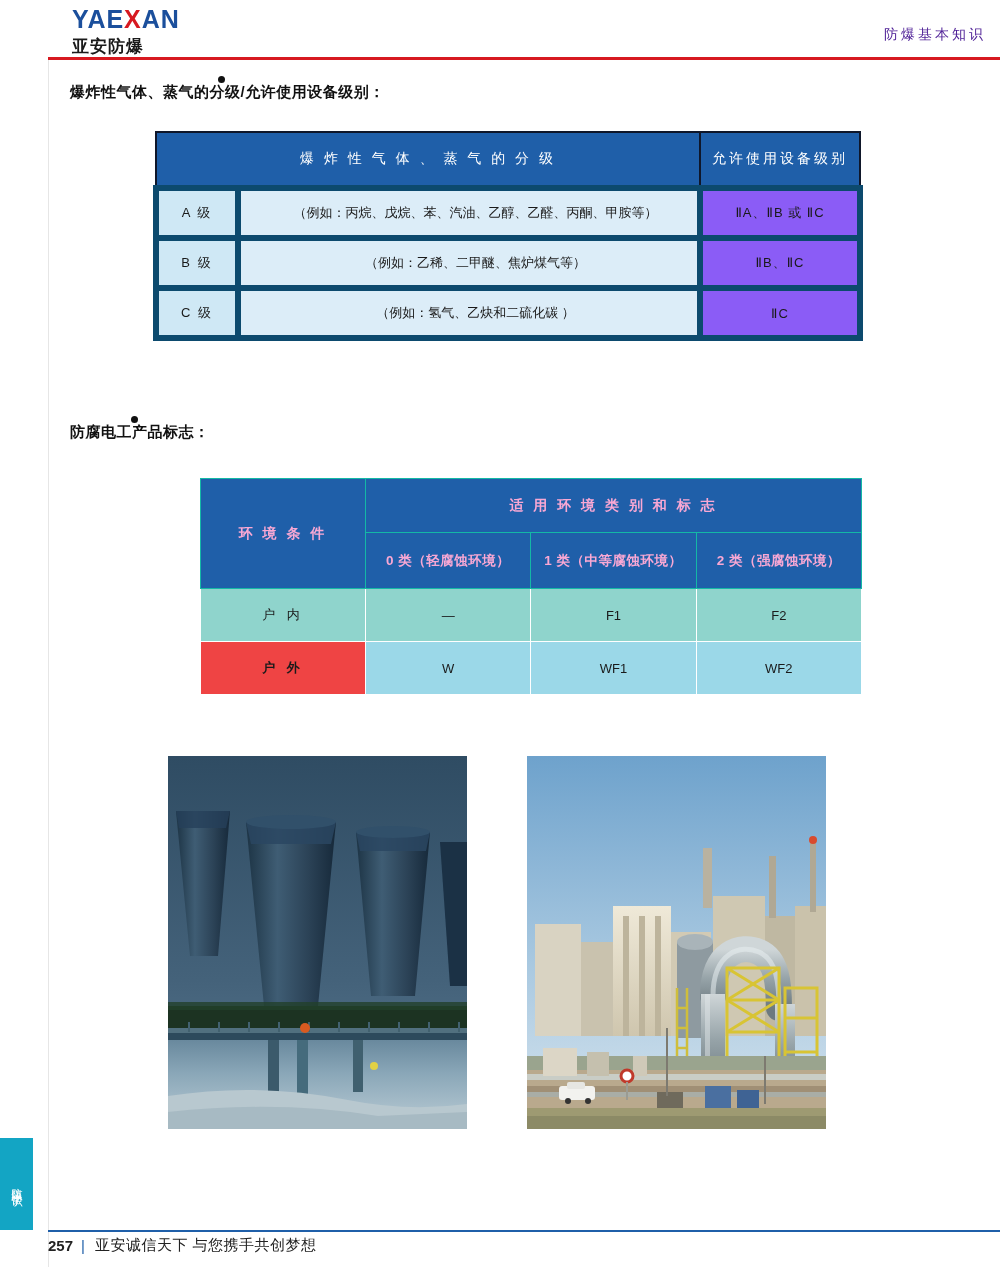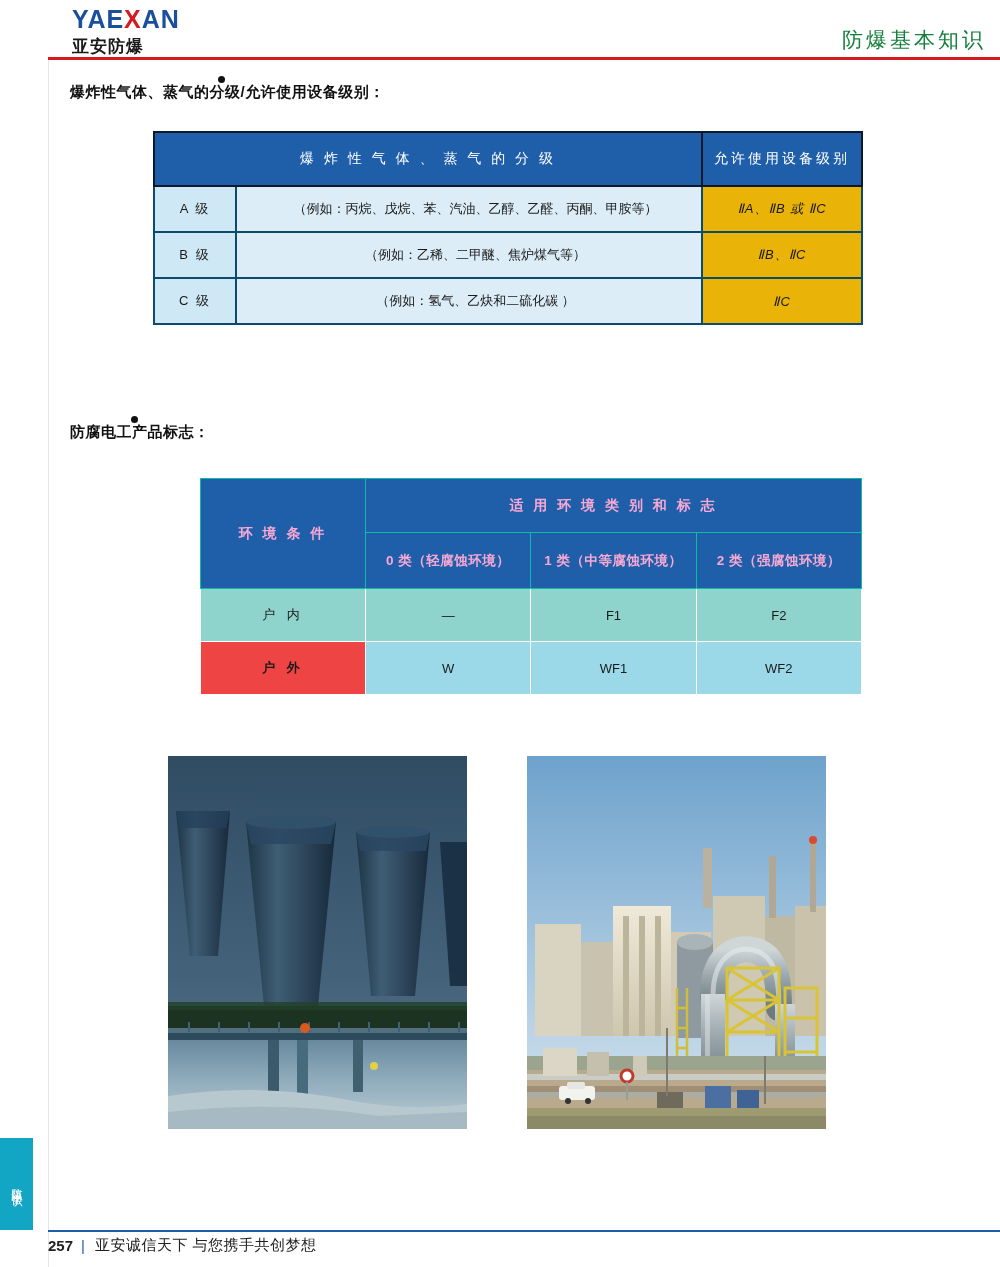--- a/index.html
+++ b/index.html
@@ -66,23 +66,23 @@
     font-size: 17px;
     font-weight: bold;
     color: #1a1a1a;
     letter-spacing: 1px;
     margin-top: 1px;
   }
   .header-title {
     position: absolute;
     right: 14px;
     top: 26px;
-    font-size: 21px;
+    font-size: 14px;
     letter-spacing: 3px;
-    color: #15803d;
+    color: #4c1d95;
   }
   .header-rule {
     position: absolute;
     left: 48px; top: 57px;
     width: 952px; height: 3px;
     background: #d71920;
   }
 
   
   .content { position: absolute; left: 48px; top: 58px; width: 952px; }
@@ -122,26 +122,26 @@
     color: #ffffff;
     font-size: 14px;
     font-weight: normal;
     letter-spacing: 3px;
     height: 50px;
     border: 2px solid #0f172a;
   }
   .tbl1 td {
     height: 42px;
     font-size: 13px;
-    border: 2px solid #0c4a6e;
+    border: 6px solid #0c4a6e;
     text-align: center;
   }
   .c-grade { background: #cfe8f5; width: 82px; letter-spacing: 2px; }
   .c-desc  { background: #dcedf8; text-align: left; padding-left: 14px; }
-  .c-equip { background: #eab308; width: 160px; letter-spacing: 1px; font-style: italic; }
+  .c-equip { background: #8b5cf6; width: 160px; letter-spacing: 1px; }
 
   
   .tbl2 {
     position: absolute;
     left: 152px;
     top: 420px;
     width: 662px;
   }
   .tbl2 th {
     background: #1f5fa9;

